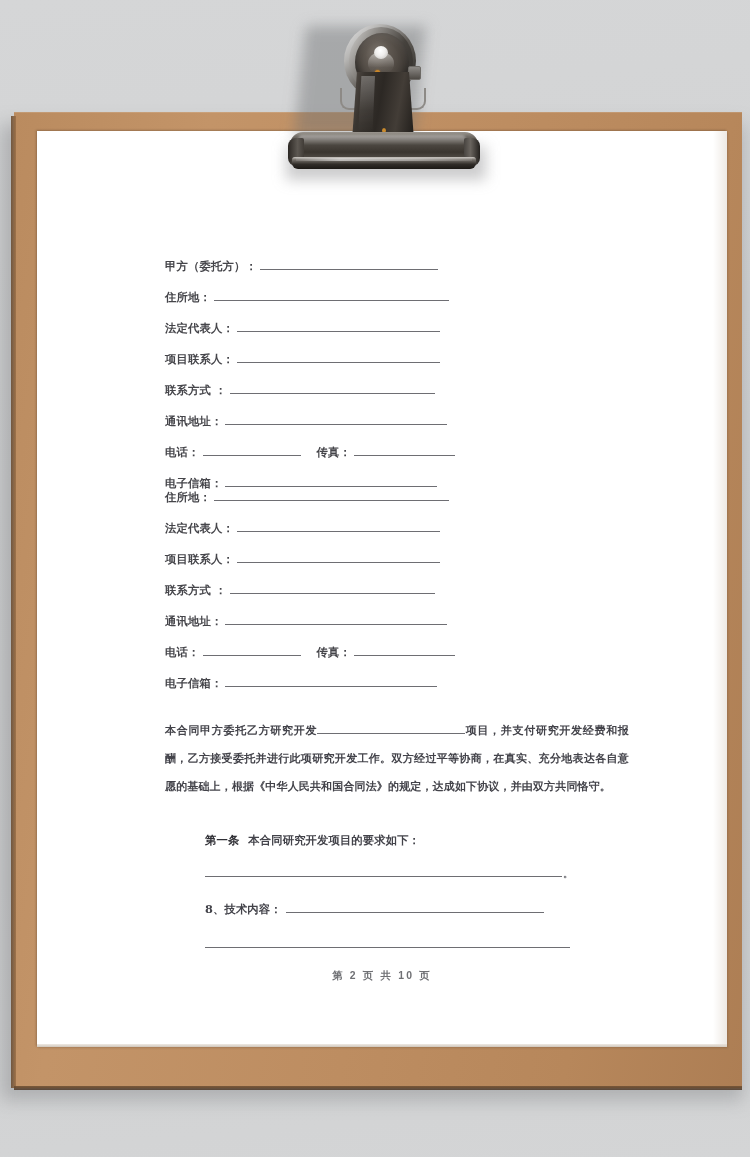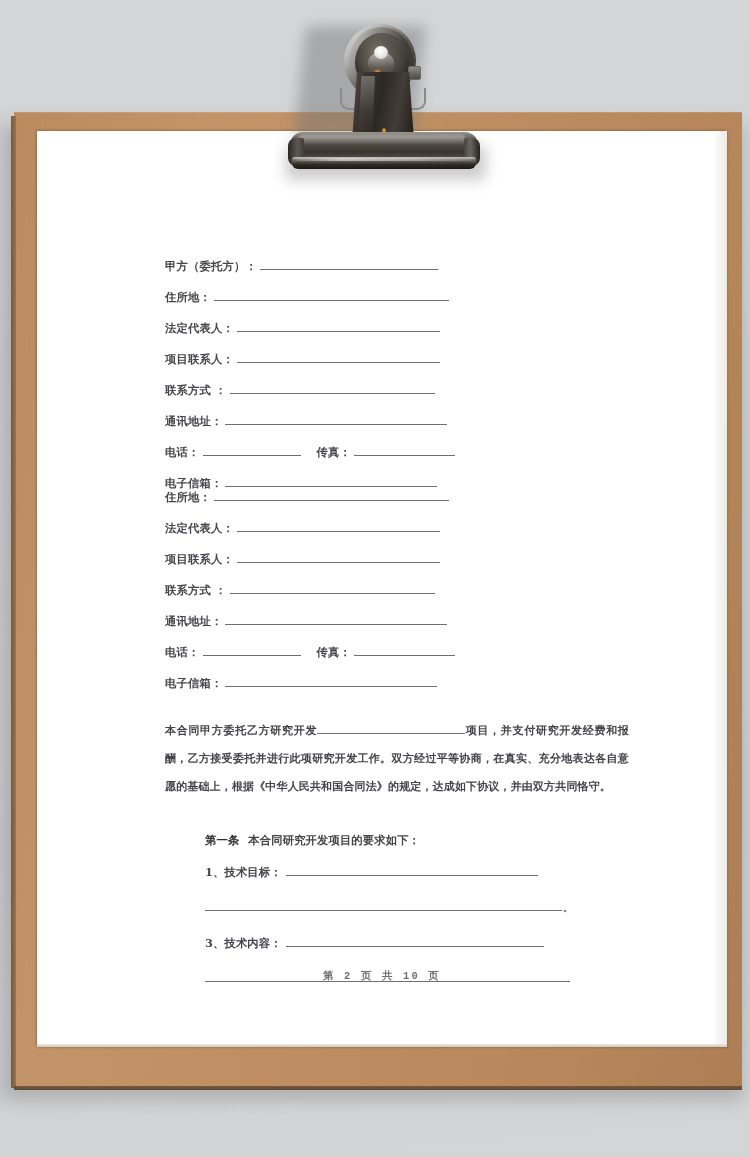--- a/index.html
+++ b/index.html
@@ -205,21 +205,21 @@
   #footer {
     position: absolute;
     left: 0;
     top: 838px;
     width: 690px;
     text-align: center;
     font-size: 10.4px;
     font-weight: 700;
     color: #6f7074;
     letter-spacing: 2.2px;
-    font-family: Liberation Mono, monospace;
+    font-family: Liberation Sans, sans-serif;
   }
 
   
   #clip { position: absolute; left: 0; top: 0; width: 750px; height: 200px; }
 
   #clip-shadow-wall {
     position: absolute;
     left: 300px;
     top: 26px;
     width: 120px;
@@ -483,29 +483,26 @@
       </div>
     </div>
 
     <div id="para"><span>本合同甲方委托乙方研究开发</span><span class="inline-rule"></span><span>项目，并支付研究开发经费和报酬，乙方接受委托并进行此项研究开发工作。双方经过平等协商，在真实、充分地表达各自意愿的基础上，根据《中华人民共和国合同法》的规定，达成如下协议，并由双方共同恪守。</span></div>
 
     <div id="article">
       <div id="art-head">
         <span class="art-no">第一条</span><span class="art-txt">本合同研究开发项目的要求如下：</span>
       </div>
 
-      <div class="item">
-        <span>1、技术目标：</span><span class="rule2" style="width:252px;"></span>
-      </div>
       <div class="contline">
         <span class="rule3" style="width:357px;"></span><span class="dot-end">。</span>
       </div>
 
       <div class="item">
-        <span>3、技术内容：</span><span class="rule2" style="width:258px;"></span>
+        <span>8、技术内容：</span><span class="rule2" style="width:258px;"></span>
       </div>
       <div class="contline">
         <span class="rule3" style="width:365px;"></span>
       </div>
     </div>
 
     <div id="footer">第 2 页 共 10 页</div>
   </div>
 
   <div id="clip">

